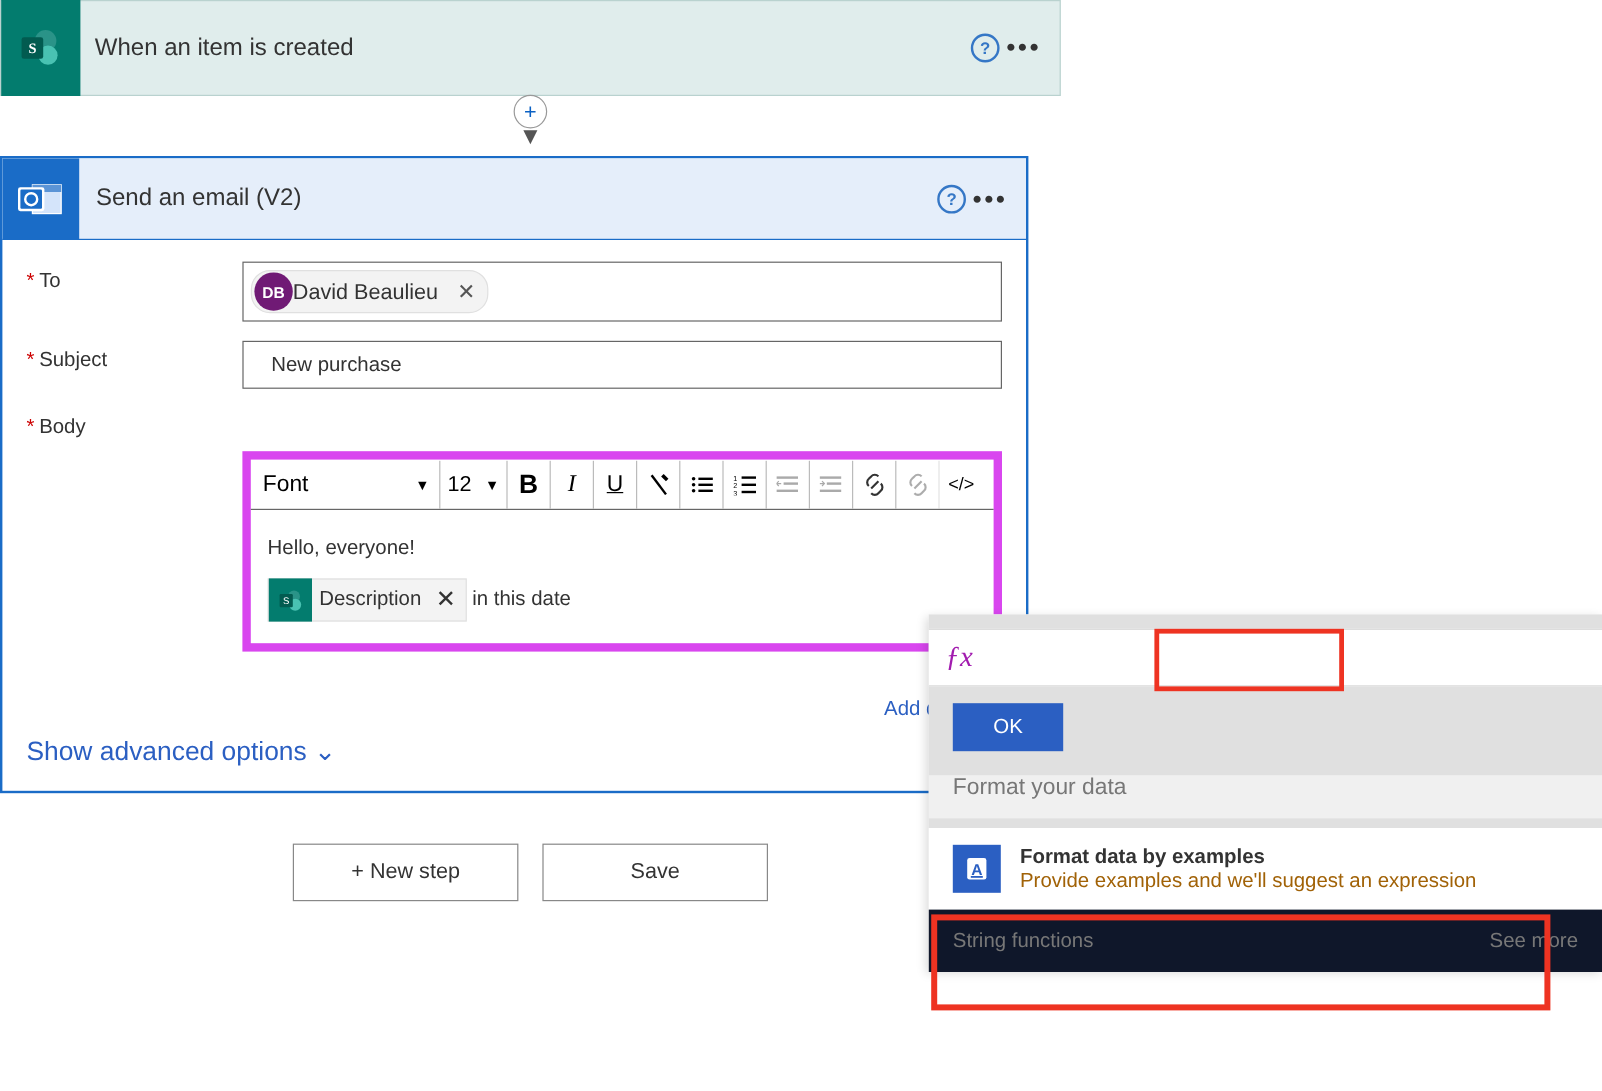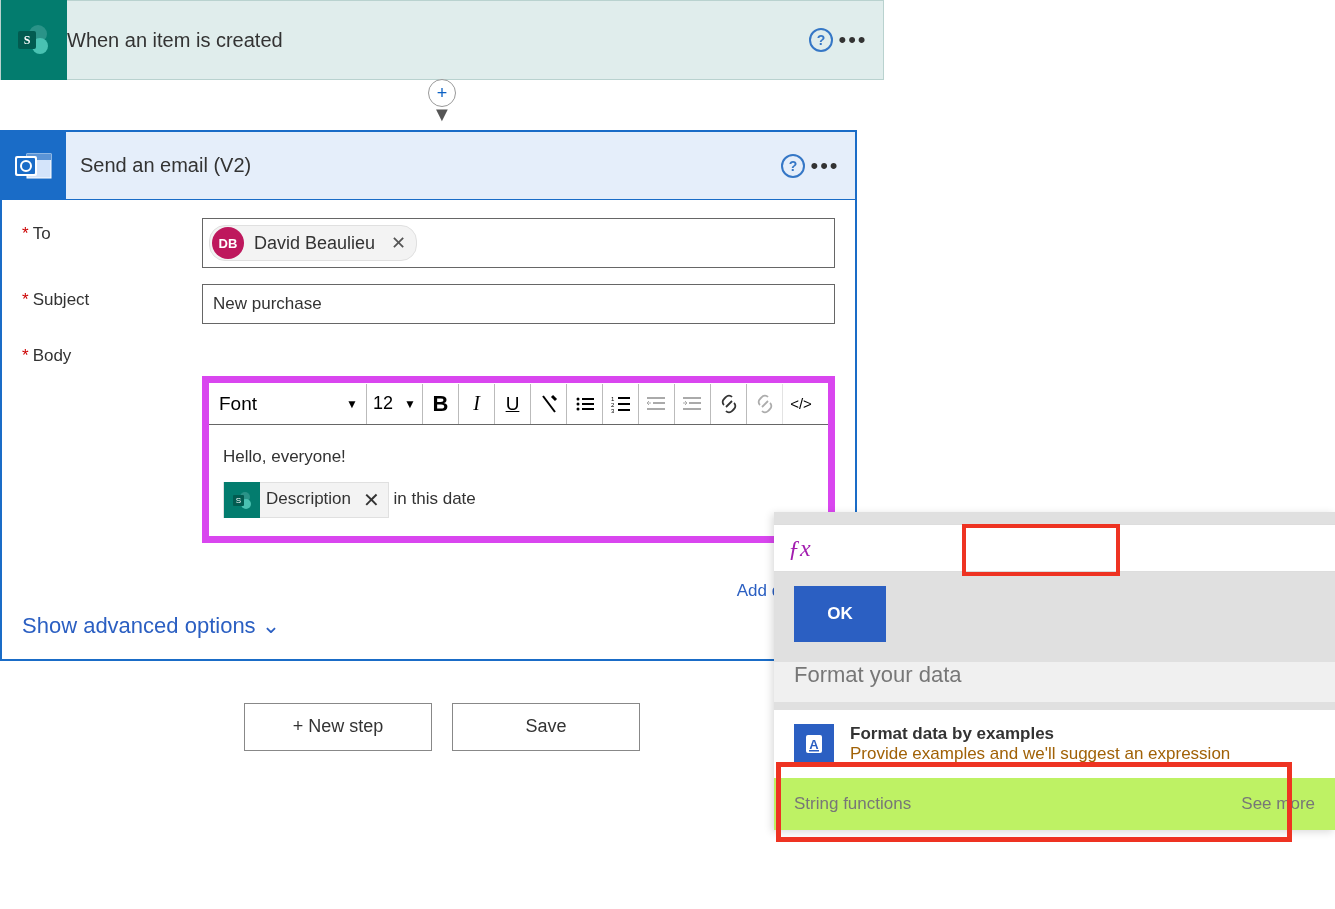--- a/index.html
+++ b/index.html
@@ -1,21 +1,21 @@
 <!DOCTYPE html>
 <html><head>
   <meta charset="utf-8">
   <style>
     * { box-sizing: border-box; margin: 0; padding: 0; }
     body { font-family: "Segoe UI", sans-serif; background: #fff; width: 1335px; height: 909px; position: relative; overflow: hidden; }
 
     
     .trigger-card { position: relative; width: 884px; height: 80px; border: 1px solid #b9d2cf; background: #e0edec; display: flex; align-items: center; }
     .trigger-icon { width: 66px; height: 80px; background: #037c6e; display: flex; align-items: center; justify-content: center; }
-    .trigger-title { font-size: 20px; color: #333; flex: 1; }
+    .trigger-title { font-size: 20px; color: #333; padding-left: 12px; flex: 1; }
     .help-icon { width: 24px; height: 24px; border: 2px solid #3577c6; color: #3577c6; border-radius: 50%; display: flex; align-items: center; justify-content: center; font-size: 14px; font-weight: 600; }
     .dots-icon { font-size: 22px; letter-spacing: 2px; color: #333; width: 40px; text-align: center; margin-right: 10px; }
 
     
     .connector { width: 884px; display: flex; flex-direction: column; align-items: center; height: 50px; }
     .plus-circle { width: 28px; height: 28px; border: 1px solid #999; border-radius: 50%; background: #fff; display: flex; align-items: center; justify-content: center; color: #0b61c4; font-size: 18px; font-weight: 400; margin-top: -1px; z-index: 2; }
     .arrow-down { font-size: 20px; color: #555; margin-top: -4px; }
 
     
     .action-card { width: 857px; border: 2px solid #1a6cc7; background: #fff; }
@@ -24,25 +24,25 @@
     .action-title { font-size: 20px; color: #333; padding-left: 14px; flex: 1; }
 
     .form-body { padding: 18px 20px; }
     .form-row { display: flex; margin-bottom: 16px; align-items: flex-start; }
     .form-label { width: 180px; font-size: 17px; color: #333; padding-top: 6px; }
     .req { color: #c00; margin-right: 4px; }
     .form-input-area { flex: 1; }
 
     .people-box { border: 1px solid #666; width: 100%; padding: 6px; min-height: 44px; display: flex; align-items: center; }
     .people-token { display: inline-flex; align-items: center; background: #f3f3f3; border: 1px solid #e0e0e0; border-radius: 16px; height: 36px; padding: 0 4px 0 2px; }
-    .avatar { width: 32px; height: 32px; border-radius: 50%; background: #be185d; color: #fff; font-size: 13px; font-weight: 600; display: flex; align-items: center; justify-content: center; margin-right: 10px; }
+    .avatar { width: 32px; height: 32px; border-radius: 50%; background: #701a75; color: #fff; font-size: 13px; font-weight: 600; display: flex; align-items: center; justify-content: center; }
     .token-name { font-size: 18px; color: #333; padding-right: 10px; }
     .token-x { font-size: 18px; color: #555; padding: 0 6px; cursor: pointer; }
 
-    .text-input { border: 1px solid #666; width: 100%; height: 40px; padding: 0 10px; font-size: 17px; color: #333; }
+    .text-input { border: 1px solid #666; width: 100%; height: 40px; padding: 0 23px; font-size: 17px; color: #333; }
 
     .rte-box { border: 7px solid #d946ef; width: 100%; margin-top: 36px; }
     .rte-toolbar { border-bottom: 1px solid #666; height: 42px; display: flex; align-items: center; }
     .rte-font-select { border: none; border-right: 1px solid #bbb; height: 40px; padding: 0 8px 0 10px; display: flex; align-items: center; width: 158px; justify-content: space-between; font-size: 19px; }
     .rte-size-select { border-right: 1px solid #bbb; height: 40px; padding: 0 6px; display: flex; align-items: center; justify-content: space-between; width: 56px; font-size: 18px; }
     .rte-btn { width: 36px; height: 40px; display: flex; align-items: center; justify-content: center; font-size: 18px; border-right: 1px solid #bbb; }
     .rte-content { padding: 18px 14px; font-size: 17px; color: #333; line-height: 1.7; }
     .dyn-token { display: inline-flex; align-items: center; background: #f3f3f3; border: 1px solid #e0e0e0; height: 36px; vertical-align: middle; padding-right: 2px; }
     .dyn-icon { width: 36px; height: 36px; background: #037c6e; display: inline-flex; align-items: center; justify-content: center; margin-right: 6px; }
     .dyn-label { font-size: 17px; color: #333; padding-right: 6px; }
@@ -59,28 +59,28 @@
 
     
     .dyn-panel { position: absolute; left: 774px; top: 512px; width: 561px; background: #fff; box-shadow: -2px 2px 8px rgba(0,0,0,0.15); }
     .dyn-tabs { display: flex; gap: 30px; padding: 20px 20px 12px 20px; font-size: 21px; position: relative; }
     .tab { color: #444; padding-bottom: 6px; }
     .tab.active { border-bottom: 3px solid #2b5fc2; }
     .red-box-tab { position: absolute; border: 4px solid #e32; left: 962px; top: 524px; width: 158px; height: 52px; pointer-events: none; }
     .fx-row { background: #e0e0e0; padding: 8px 0; }
     .fx-input-wrap { background: #fff; margin: 0 0 0 0; height: 48px; display: flex; align-items: center; padding: 0 14px; border-top: 1px solid #ddd; border-bottom: 1px solid #ddd; }
     .fx-symbol { font-family: Georgia, serif; font-style: italic; font-size: 24px; color: #a21caf; }
-    .ok-btn { background: #2b5fc2; color: #fff; border: none; width: 92px; height: 56px; font-size: 17px; font-weight: 700; margin: 14px 20px 20px 20px; }
-    .section-label { color: #777; font-size: 22px; padding: 0 20px 14px 20px; background: #f0f0f0; }
+    .ok-btn { background: #2b5fc2; color: #fff; border: none; width: 92px; height: 40px; font-size: 17px; font-weight: 400; margin: 14px 20px 20px 20px; }
+    .section-label { color: #777; font-size: 19px; padding: 0 20px 14px 20px; background: #f0f0f0; }
     .format-item { background: #fff; padding: 14px 20px; display: flex; gap: 16px; }
     .format-icon { width: 40px; height: 40px; background: #2b5fc2; display: flex; align-items: center; justify-content: center; }
     .format-txt .t1 { font-size: 17px; font-weight: 600; color: #333; }
     .format-txt .t2 { font-size: 17px; color: #a16207; }
     .red-box-format { position: absolute; border: 5px solid #e32; left: 776px; top: 762px; width: 516px; height: 80px; pointer-events: none; }
-    .string-row { display: flex; justify-content: space-between; padding: 16px 20px; background: #bef264; color: #777; font-size: 17px; }
+    .string-row { display: flex; justify-content: space-between; padding: 16px 20px; background: #0f172a; color: #777; font-size: 17px; }
 
     .caret-down { font-size: 12px; }
 
     
     svg { display: block; }
   </style>
 </head>
 <body>
 
 <div class="trigger-card">

